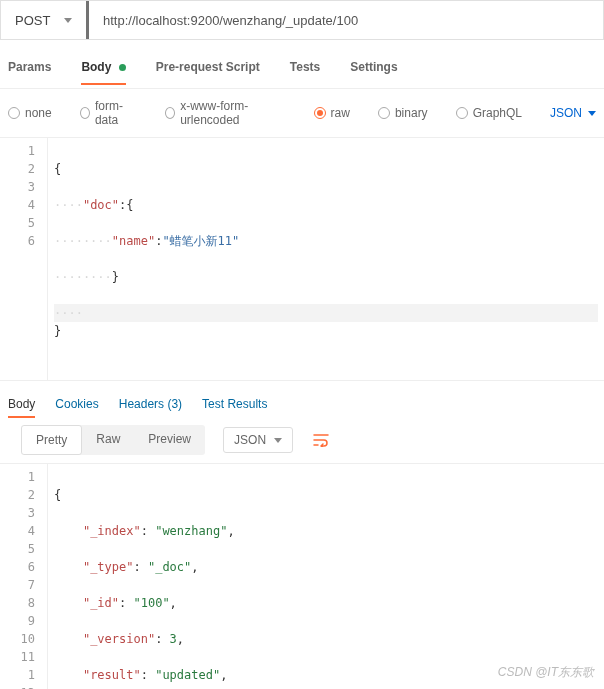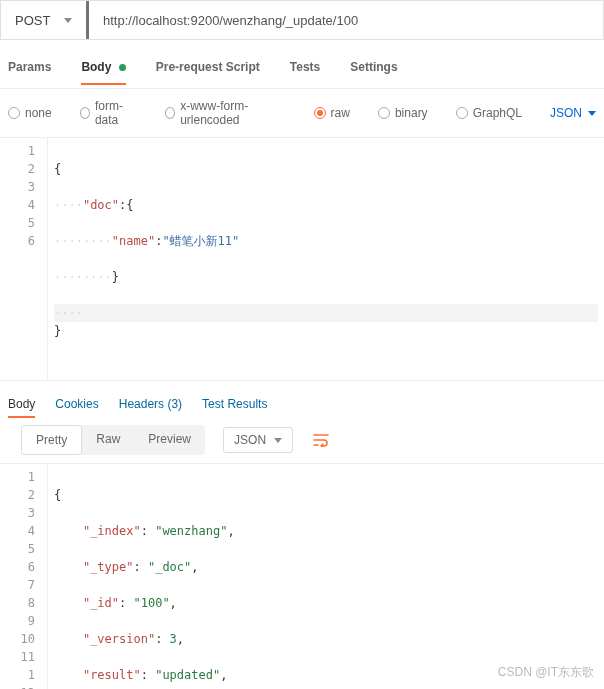--- a/index.html
+++ b/index.html
@@ -34,21 +34,21 @@
 .resp-tab.active { color: #333; }
 .resp-tab.active::after { content: ""; position: absolute; left: 0; right: 0; bottom: -1px; height: 2px; background: #ff6c37; }
 .view-bar { display: flex; align-items: center; gap: 4px; padding: 8px 21px; border-bottom: 1px solid #eee; }
 .view-group { display: flex; background: #f2f2f2; border-radius: 3px; overflow: hidden; }
 .view-btn { padding: 7px 14px; color: #666; cursor: pointer; font-size: 12px; }
 .view-btn.active { background: #fff; border: 1px solid #ddd; border-radius: 3px; }
 .resp-type { margin-left: 14px; border: 1px solid #ddd; padding: 5px 10px; border-radius: 3px; color: #666; display: flex; align-items: center; gap: 8px; cursor: pointer; }
 .wrap-btn { margin-left: 10px; width: 28px; height: 28px; display: flex; align-items: center; justify-content: center; cursor: pointer; color: #ff6c37; border-radius: 3px; }
 .resp-editor { display: flex; font-family: "Consolas", monospace; font-size: 12px; }
 .chev { width: 0; height: 0; border-left: 4px solid transparent; border-right: 4px solid transparent; border-top: 5px solid #888; display: inline-block; }
-.watermark { position: fixed; right: 10px; bottom: 8px; color: #bbb; font-size: 12px; }
+.watermark { position: fixed; right: 10px; bottom: 8px; color: #bbb; font-size: 12px; font-style: italic; }
 </style>
 </head>
 <body>
 
 <div class="url-row">
   <div class="method-sel">
     <span>POST</span>
     <span class="chev"></span>
   </div>
   <div class="url-input">http://localhost:9200/wenzhang/_update/100</div>

